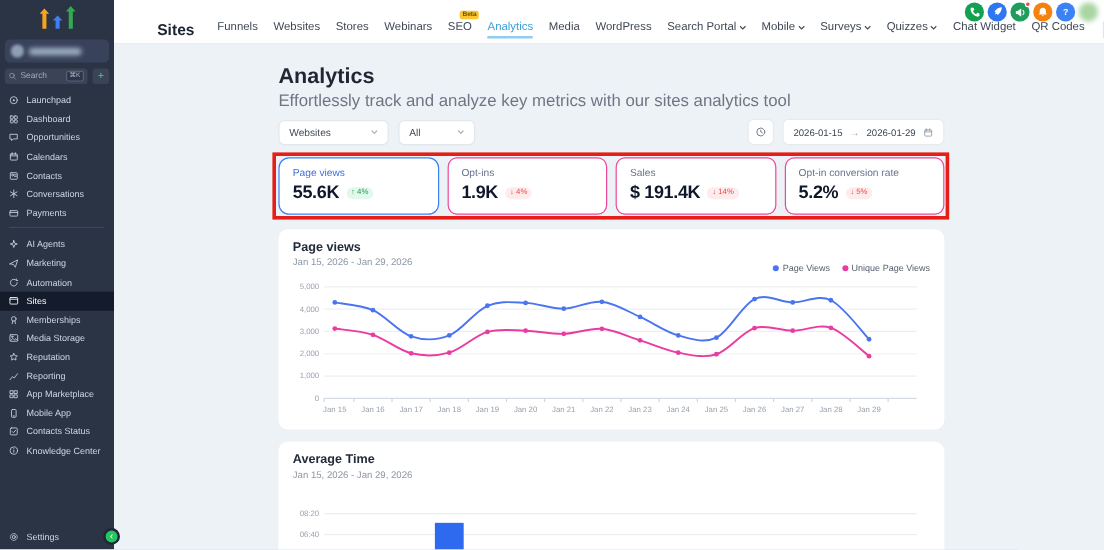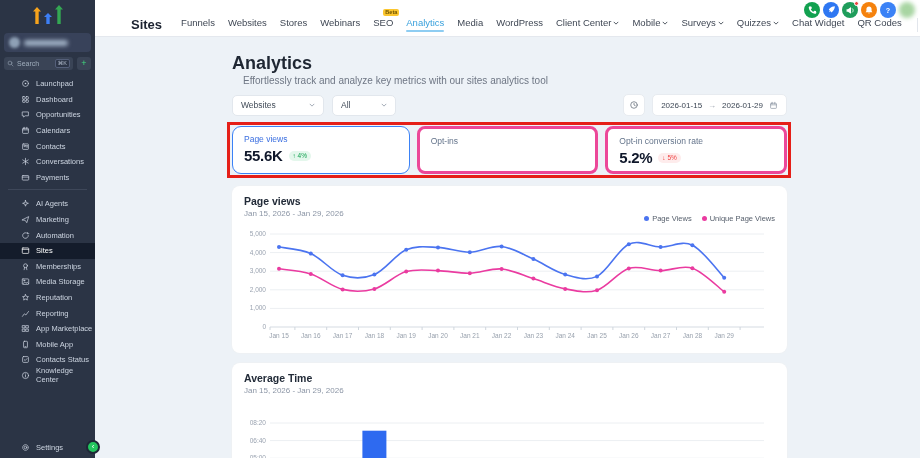--- a/index.html
+++ b/index.html
@@ -11,21 +11,21 @@
   .logo{display:flex;justify-content:center;padding-top:5px;}
   .account{margin:6px 4px 0;height:19px;background:#38425a;border-radius:4px;display:flex;align-items:center;padding:0 5px;gap:4px;}
   .account .av{width:11px;height:11px;border-radius:50%;background:#8ea0b5;filter:blur(1.5px);}
   .account .bar{width:44px;height:6px;border-radius:3px;background:#9fb0c4;filter:blur(2px);}
   .searchrow{display:flex;gap:4px;margin:5px 4px 0;}
   .search{flex:1;height:13px;background:#3a4456;border-radius:3px;display:flex;align-items:center;padding:0 3px;gap:3px;}
   .search .ph{font-size:7px;color:#9fadbc;flex:1;}
   .search kbd{font-size:5.5px;color:#aeb9c9;background:#2d3648;border:1px solid #55607a;border-radius:2px;padding:0 2px;line-height:7px;}
   .addbtn{width:14px;height:13px;background:#3a4456;border-radius:3px;color:#41d97e;font-size:9px;line-height:12px;text-align:center;}
   .nav{margin-top:6px;}
-  .nav-item{display:flex;align-items:center;gap:6px;height:15.6px;padding-left:21px;font-size:7.5px;cursor:pointer;}
+  .nav-item{display:flex;align-items:center;gap:6px;height:15.6px;padding-left:7px;font-size:7.5px;cursor:pointer;}
   .nav-item.active{background:#141c2b;color:#fff;}
   .nav-div{border:none;border-top:1px solid #3e4759;margin:4px 8px;}
   .settings{position:absolute;left:0;bottom:3px;width:95px;}
   .collapse{position:absolute;left:86px;top:440px;width:14px;height:14px;border-radius:50%;background:#22c55e;border:2px solid #1d2736;color:#fff;font-size:8px;line-height:10px;text-align:center;z-index:9;}
   .ic{width:9px;height:9px;fill:none;stroke:currentColor;stroke-width:1.1;stroke-linecap:round;stroke-linejoin:round;flex:none;}
   .ic .f{fill:currentColor;stroke:none;}
   .sic{width:7px;height:7px;stroke:#9fadbc;}
 
   
   .topbar{position:absolute;left:95px;top:0;right:0;height:37px;background:#fff;border-bottom:1px solid #e4e8ee;z-index:4;}
@@ -41,37 +41,37 @@
   .cicon{position:relative;width:16px;height:16px;border-radius:50%;display:flex;align-items:center;justify-content:center;}
   .cicon svg{width:12px;height:12px;}
   .cicon .w{fill:#fff;stroke:none;}
   .cicon .dot{position:absolute;top:-1px;right:-1px;width:5px;height:5px;border-radius:50%;background:#ef4444;border:1px solid #fff;}
   .avatar{width:16px;height:16px;border-radius:50%;background:#a8d5a2;filter:blur(2px);}
 
   
   .main{position:absolute;left:95px;top:37px;right:0;bottom:0;background:#edf2f7;}
   .content{position:absolute;left:137px;top:0;width:555px;}
   h1{margin:16px 0 0;font-size:18px;line-height:20px;font-weight:700;color:#1f2733;}
-  .subtitle{margin:2px 11px 0;font-size:10px;color:#6e7684;}
+  .subtitle{margin:2px 0 0;font-size:14px;color:#6e7684;}
   .filter-row{margin-top:8px;display:flex;align-items:center;}
   .select{height:21px;background:#fff;border:1px solid #e2e7ed;border-radius:5px;display:flex;align-items:center;justify-content:space-between;padding:0 8px;font-size:8.5px;color:#424c59;}
   .select .chev{stroke:#9aa3af;}
   .sel1{width:92px;}
   .sel2{width:64px;margin-left:8px;}
   .spacer{flex:1;}
   .iconbtn{width:22px;height:22px;background:#fff;border:1px solid #e7ebf0;border-radius:5px;display:flex;align-items:center;justify-content:center;color:#6b7480;margin-right:7px;}
   .iconbtn .ic{width:10px;height:10px;}
   .datepill{height:22px;background:#fff;border:1px solid #e7ebf0;border-radius:5px;display:flex;align-items:center;gap:6px;padding:0 8px;font-size:8px;color:#3c4654;justify-content:center;}
   .datepill .arr{color:#9ca3af;font-size:8px;}
   .datepill .ic{width:9px;height:9px;stroke:#8d97a5;}
 
   
   .metrics-wrap{position:relative;margin-top:10px;}
   .metrics{display:flex;gap:7px;}
-  .mcard{flex:1;height:48px;background:#fff;border:3px solid #ec4899;border-radius:8px;padding:7px 11px;cursor:pointer;}
+  .mcard{flex:1;height:48px;background:#fff;border:1px solid #ec4899;border-radius:8px;padding:7px 11px;cursor:pointer;}
   .mcard.selected{border:1.5px solid #3b82f6;border-radius:9px;}
   .mlabel{font-size:8.5px;color:#64748b;}
   .mcard.selected .mlabel{color:#3b6fe0;}
   .mval{display:flex;align-items:center;margin-top:3px;}
   .mnum{font-size:15px;font-weight:700;color:#0f172a;letter-spacing:-.3px;}
   .mbadge{margin-left:6px;font-size:6.5px;border-radius:7px;padding:1.5px 4px;}
   .mbadge.up{background:#e4f7ec;color:#12a150;}
   .mbadge.down{background:#feecec;color:#ef4444;}
   .annotation{position:absolute;left:-5px;right:-4px;top:-4px;bottom:-4px;border:3px solid #e51f18;pointer-events:none;z-index:6;}
 
@@ -286,21 +286,21 @@
         <span class="tab active">
           <span>Analytics</span>
         </span>
         <span class="tab">
           <span>Media</span>
         </span>
         <span class="tab">
           <span>WordPress</span>
         </span>
         <span class="tab">
-          <span>Client Center</span>
+          <span>Search Portal</span>
           <svg class="chev" viewBox="0 0 8 5">
             <path d="M1 1l3 3 3-3"></path>
           </svg>
         </span>
         <span class="tab">
           <span>Mobile</span>
           <svg class="chev" viewBox="0 0 8 5">
             <path d="M1 1l3 3 3-3"></path>
           </svg>
         </span>
@@ -397,20 +397,31 @@
         <div class="metrics" id="metrics">
             <div class="mcard selected">
               <div class="mlabel">Page views</div>
               <div class="mval">
                 <span class="mnum">55.6K</span>
                 <span class="mbadge up">↑ 4%</span>
               </div>
             </div>
             <div class="mcard">
               <div class="mlabel">Opt-ins</div>
+              <div class="mval">
+                <span class="mnum">1.9K</span>
+                <span class="mbadge down">↓ 4%</span>
+              </div>
+            </div>
+            <div class="mcard">
+              <div class="mlabel">Sales</div>
+              <div class="mval">
+                <span class="mnum">$ 191.4K</span>
+                <span class="mbadge down">↓ 14%</span>
+              </div>
             </div>
             <div class="mcard">
               <div class="mlabel">Opt-in conversion rate</div>
               <div class="mval">
                 <span class="mnum">5.2%</span>
                 <span class="mbadge down">↓ 5%</span>
               </div>
             </div>
           </div>
         <div class="annotation"></div>

